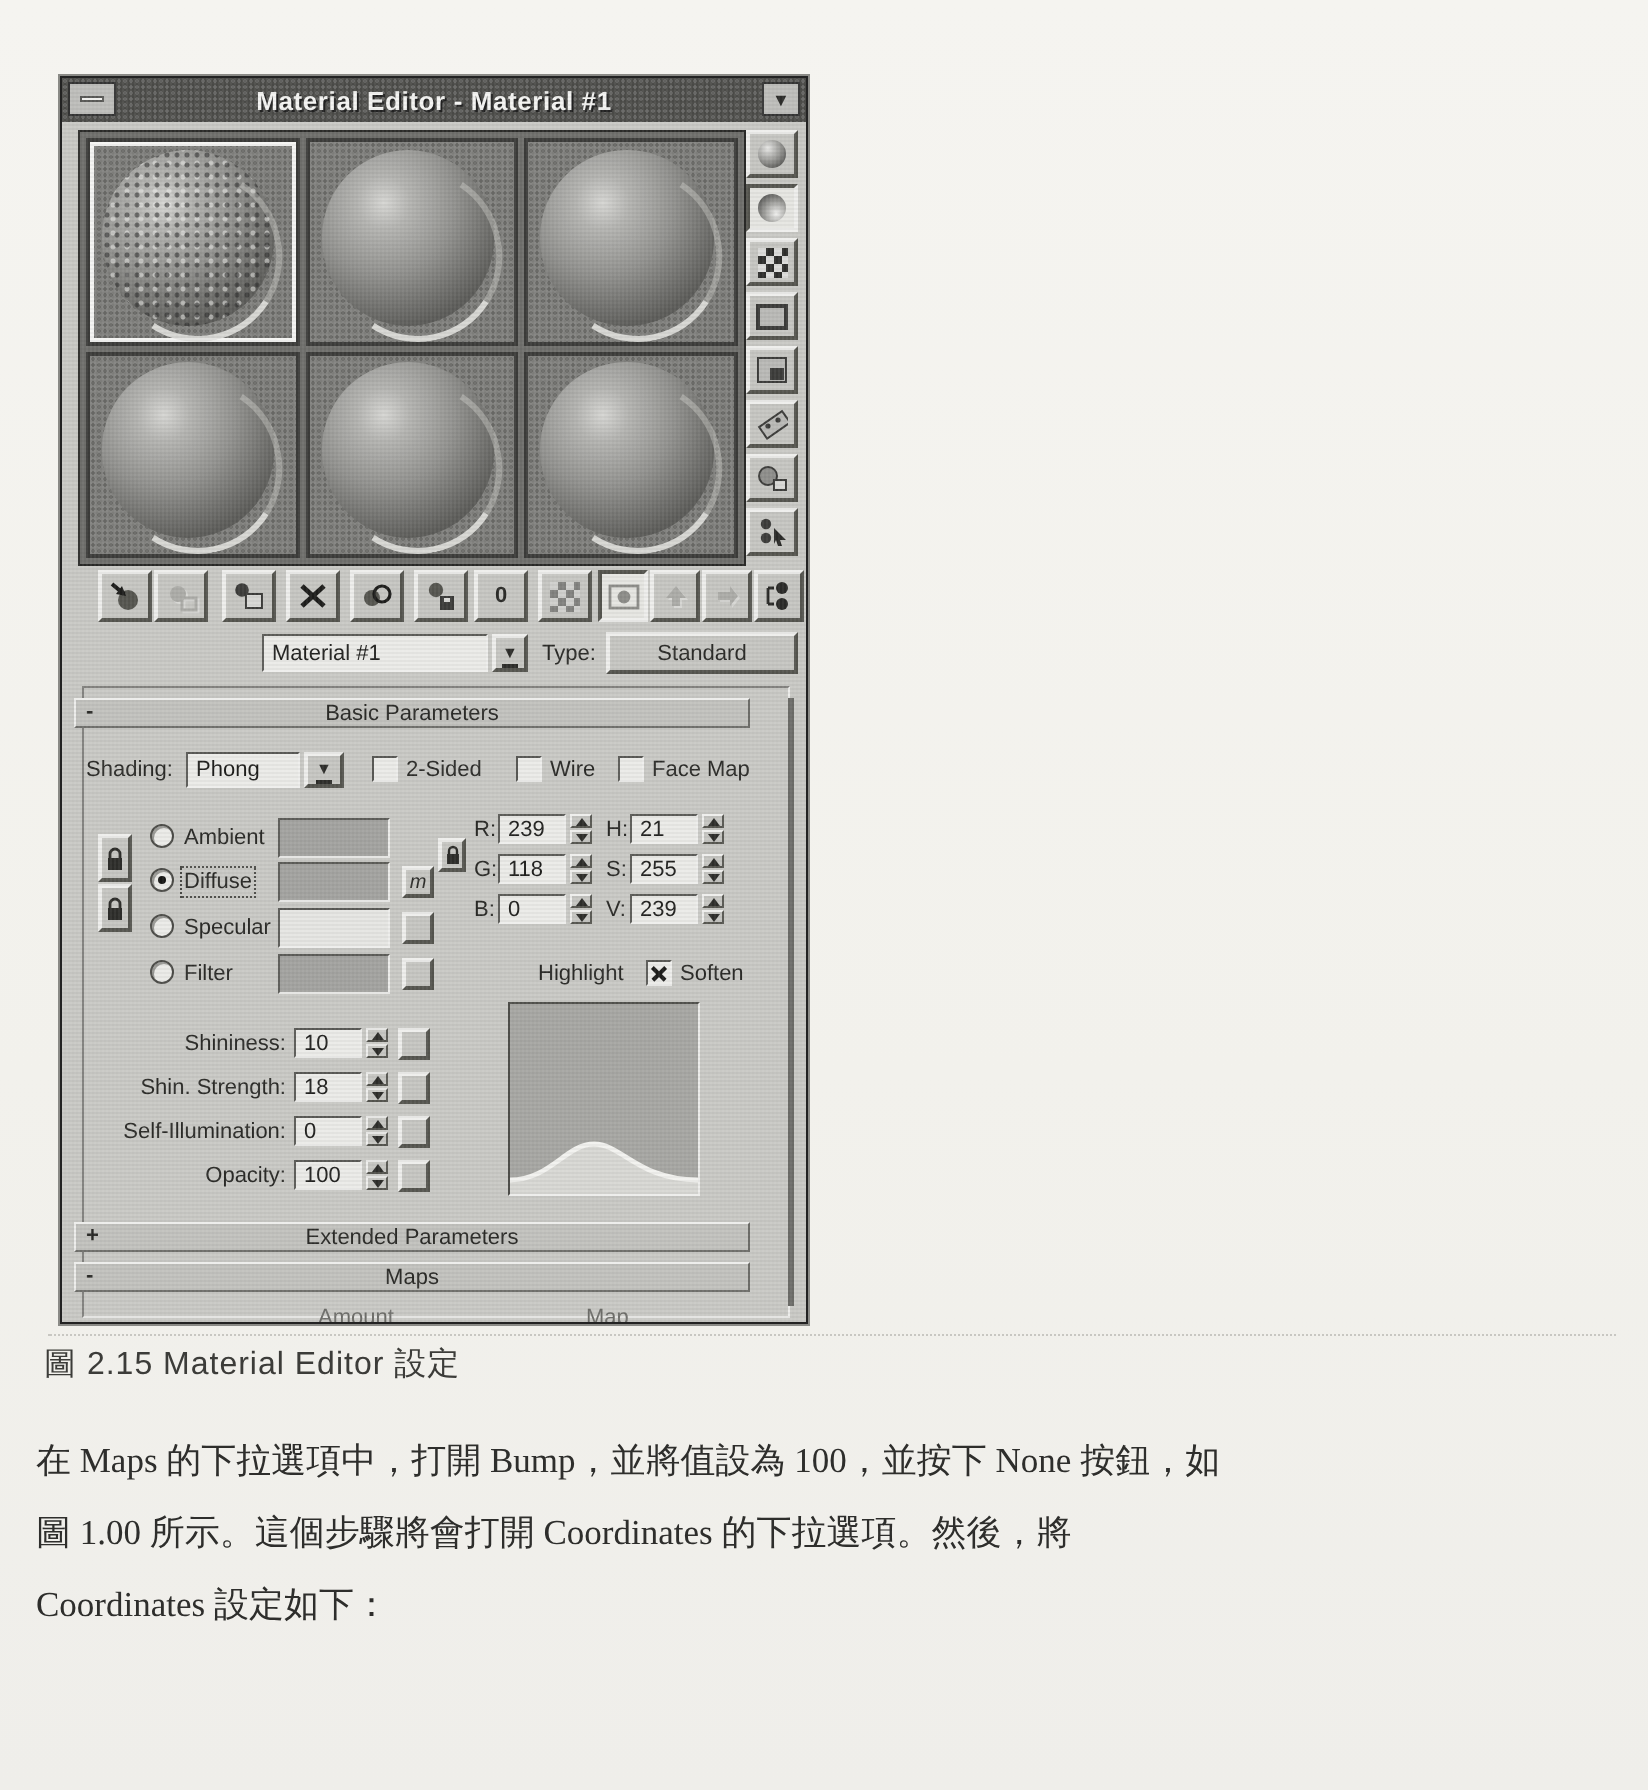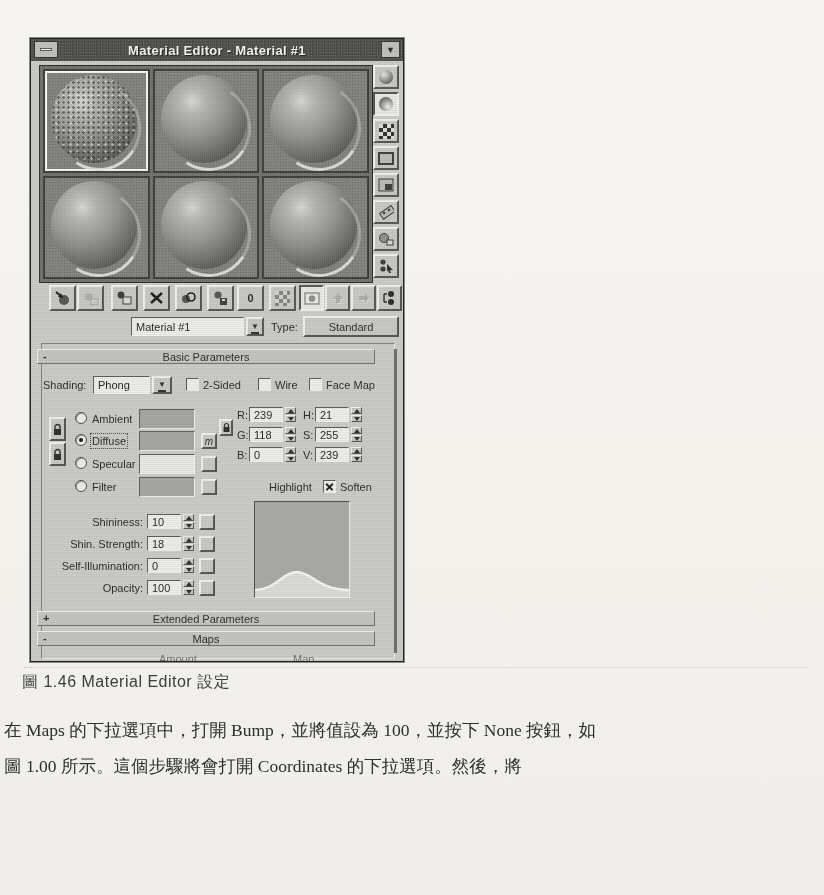--- a/index.html
+++ b/index.html
@@ -92,21 +92,21 @@
   .graph { position:absolute; left:223px; top:462px; width:96px; height:97px;
            border:1px solid; border-color:#4f4f4b #ededeb #ededeb #4f4f4b; background:#a7a7a3; }
 
   .mapbtn { width:16px; height:16px; font-size:10px; font-style:italic; }
   .lockbtn { width:17px; height:24px; }
 
   .dotted { outline:1px dotted #4b4b47; outline-offset:1px; }
 
   
   .caption { position:absolute; left:22px; top:672px; font-size:16px; color:#3c3c39; letter-spacing:.5px; }
-  .bodytext { position:absolute; left:4px; width:792px; font-family:"Liberation Serif", serif;
+  .bodytext { position:absolute; left:18px; width:792px; font-family:"Liberation Serif", serif;
               font-size:17.5px; color:#2e2e2c; white-space:nowrap; }
   .sep-line { position:absolute; left:24px; top:667px; width:784px; border-top:1px dotted #c8c7c2; }
 </style>
 </head>
 <body>
 
 <div class="page">
 
   <div class="dialog">
 
@@ -467,17 +467,18 @@
     </div>
     <div class="rollbar" style="top:592px">
       <span class="toggle">-</span>
       <span>Maps</span>
     </div>
     <span class="label" style="left:128px; top:614px; color:#6e6e6a">Amount</span>
     <span class="label" style="left:262px; top:614px; color:#6e6e6a">Map</span>
   </div>
 
   <div class="sep-line"></div>
-  <div class="caption">圖 1.46  Material Editor 設定</div>
+  <div class="caption">圖 2.15  Material Editor 設定</div>
 
   <div class="bodytext" style="top:718px">在 Maps 的下拉選項中，打開 Bump，並將值設為 100，並按下 None 按鈕，如</div>
   <div class="bodytext" style="top:754px">圖 1.00 所示。這個步驟將會打開 Coordinates 的下拉選項。然後，將</div>
+  <div class="bodytext" style="top:790px">Coordinates 設定如下：</div>
 </div>
 
 </body></html>

